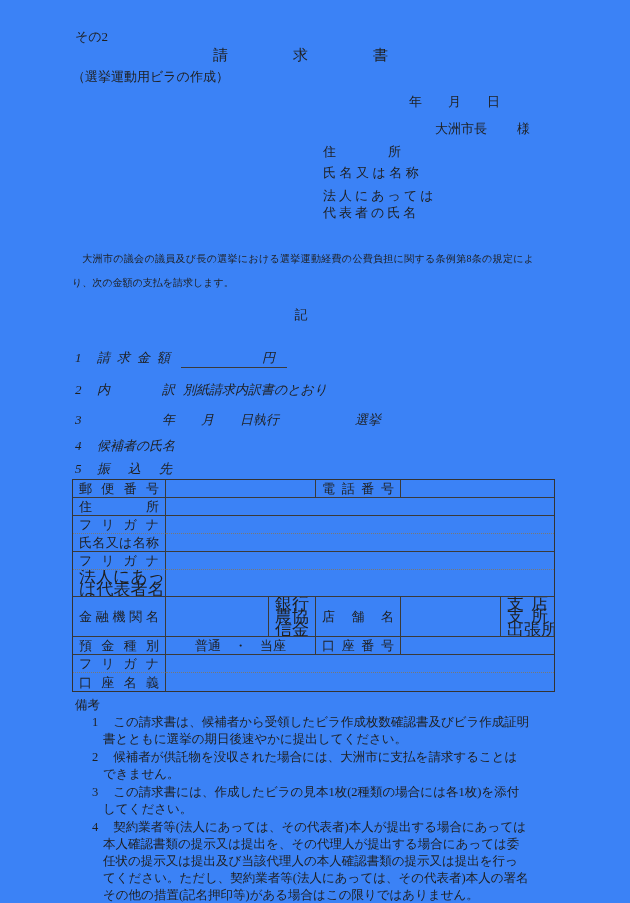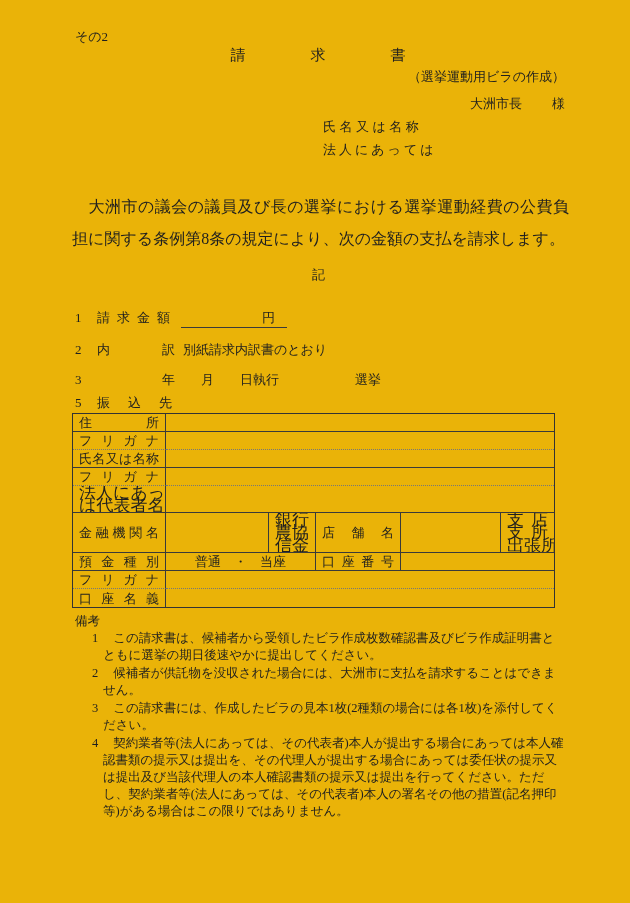--- a/index.html
+++ b/index.html
@@ -1,42 +1,42 @@
 <!DOCTYPE html>
 <html><head>
 <meta charset="utf-8">
 <style>
   * { margin: 0; padding: 0; box-sizing: border-box; }
   html, body { background: #888; }
   .page {
     position: relative;
     width: 630px; height: 903px;
     margin: 0 auto;
-    background: #eab308;
+    background: #3b82f6;
     color: #1f1f1f;
     font-family: "Liberation Serif", "DejaVu Serif", serif;
     font-size: 13px;
-    padding: 28px 65px 20px 72px;
+    padding: 28px 100px 20px 72px;
     overflow: hidden;
   }
   .page-label { font-size: 13px; margin-left: 3px; }
   .doc-title { text-align: center; font-size: 15px; letter-spacing: 1px; }
-  .doc-subtitle { text-align: right; font-size: 13px; margin-top: 3px; }
+  .doc-subtitle { text-align: left; font-size: 13px; margin-top: 3px; }
   .date-line { text-align: right; padding-right: 30px; margin-top: 7px; }
   .addressee-row { margin-top: 9px; margin-left: 16px; text-align: right; }
   .addressee-row .honorific { margin-left: 30px; }
   .sender-block { margin-left: 251px; margin-top: 3px; }
   .sender-line { line-height: 21px; }
   .sender-line.ls { letter-spacing: 3.5px; }
   .sender-corp { margin-top: 4px; }
   .sender-corp div { line-height: 17px; letter-spacing: 3px; }
-  .body-paragraph { margin-top: 33px; line-height: 32px; font-size: 16px; margin-right: -4px; text-align: justify; }
+  .body-paragraph { margin-top: 26px; line-height: 24px; font-size: 10px; margin-right: -4px; text-align: justify; }
   .section-mark { text-align: center; margin-top: 11px; }
   .items { margin-top: 25px; margin-left: 3px; font-size: 13px; }
-  .item { line-height: 18px; }
+  .item { line-height: 18px; font-style: italic; }
   .item .no { display: inline-block; width: 22px; }
   .item-2 { margin-top: 13px; }
   .item-3 { margin-top: 12px; }
   .item-4 { margin-top: 8px; }
   .item-5 { margin-top: 5px; }
   .ls-label { letter-spacing: 7px; }
   .ls-wide { letter-spacing: 18px; }
   .amount-rule {
     display: inline-block; width: 106px; margin-left: 4px;
     border-bottom: 1px solid #3a3a3a; text-align: right; padding-right: 12px;
@@ -74,61 +74,73 @@
 </head>
 <body>
 
 <div class="page">
 
   <div class="page-label">その2</div>
 
   <div class="doc-title">請　　　　求　　　　書</div>
   <div class="doc-subtitle">（選挙運動用ビラの作成）</div>
 
+  <div class="date-line">年　　月　　日</div>
 
   <div class="addressee-row">
     <span>大洲市長</span><span class="honorific">様</span>
   </div>
 
   <div class="sender-block">
+    <div class="sender-line">住　　　　所</div>
     <div class="sender-line ls">氏名又は名称</div>
     <div class="sender-corp">
       <div>法人にあっては</div>
+      <div>代表者の氏名</div>
     </div>
   </div>
 
   <div class="body-paragraph">　大洲市の議会の議員及び長の選挙における選挙運動経費の公費負担に関する条例第8条の規定により、次の金額の支払を請求します。</div>
 
   <div class="section-mark">記</div>
 
   <div class="items">
     <div class="item item-1">
       <span class="no">1</span><span class="ls-label">請求金額</span><span class="amount-rule">円</span>
     </div>
     <div class="item item-2">
       <span class="no">2</span><span>内　　　　訳</span><span class="item2-value">別紙請求内訳書のとおり</span>
     </div>
     <div class="item item-3">
       <span class="no">3</span><span class="item3-date">年　　月　　日執行</span><span class="item3-election">選挙</span>
+    </div>
+    <div class="item item-4">
+      <span class="no">4</span><span>候補者の氏名</span>
     </div>
     <div class="item item-5">
       <span class="no">5</span><span class="ls-wide">振込先</span>
     </div>
   </div>
 
   <table class="transfer">
     <colgroup>
       <col style="width:93px">
         <col style="width:103px">
         <col style="width:47px">
       <col style="width:85px">
         <col style="width:100px">
         <col style="width:53px">
     </colgroup>
     <tbody>
+        <tr>
+      <td class="jlabel">郵便番号</td>
+      <td colspan="2"></td>
+      <td class="jlabel">電話番号</td>
+      <td colspan="2"></td>
+    </tr>
     <tr>
       <td class="jlabel">住所</td>
       <td colspan="5"></td>
     </tr>
     <tr class="dotted">
       <td class="jlabel">フリガナ</td>
       <td colspan="5"></td>
     </tr>
     <tr>
       <td class="jlabel">氏名又は名称</td>

